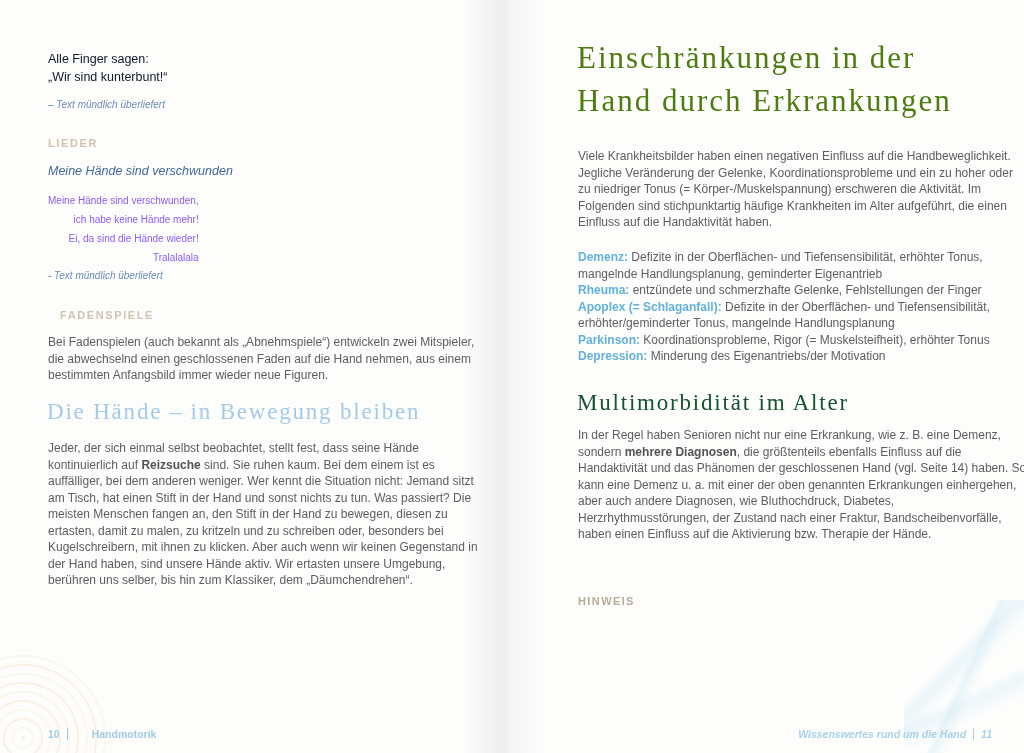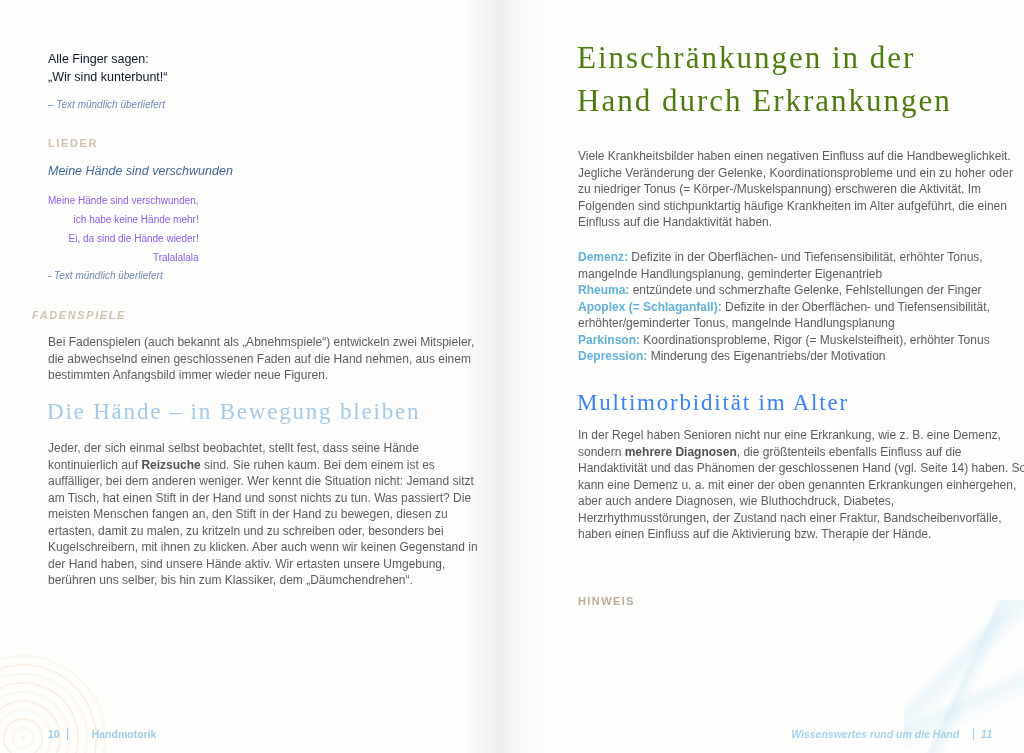--- a/index.html
+++ b/index.html
@@ -46,31 +46,31 @@
   .quote{color:#0f172a;font-size:12.5px;line-height:18px;}
   .attribution{color:#6d8ab4;font-size:10px;font-style:italic;}
   .kicker{color:#cfc3b2;font-size:11px;font-weight:bold;letter-spacing:1.6px;}
   .song-title{color:#44699f;font-size:12.5px;font-style:italic;}
   .verse{color:#8b5cf6;font-size:10px;line-height:19px;text-align:right;}
   .body-text{color:#5b5d60;font-size:12px;line-height:16.5px;}
   .body-text b{color:#515357;}
   h1,h2{margin:0;font-weight:normal;font-family:"Liberation Serif","DejaVu Serif",serif;}
   .h1-tan{color:#4d7c0f;font-size:31px;line-height:43px;letter-spacing:2px;}
   .h2-blue-left{color:#a3cbe9;font-size:23px;letter-spacing:1.8px;text-align:right;}
-  .h2-blue-right{color:#3b82f6;font-size:23px;letter-spacing:1.8px;}
+  .h2-blue-right{color:#14532d;font-size:23px;letter-spacing:1.8px;}
   .disease{margin:0;color:#5b5d60;font-size:12px;line-height:16.5px;}
   .disease .d-label{color:#62b1db;font-weight:bold;}
   .hinweis-label{color:#b7ac97;font-size:11px;font-weight:bold;letter-spacing:1.4px;}
   .hinweis-body{color:#ccbc9b;font-size:12.5px;line-height:18px;}
 
   .footer{font-size:10.5px;color:#a2cbe4;font-weight:bold;}
   .footer .pageno{font-weight:bold;}
   .footer .rt{border-left:1px solid #a2cbe4;padding-left:24px;margin-left:7px;}
   .footer-right{font-style:italic;color:#a8d2ea;text-align:right;}
-  .footer-right .rt-r{border-right:1px solid #a8d2ea;padding-right:14px;margin-right:7px;}
+  .footer-right .rt-r{border-right:1px solid #a8d2ea;padding-right:7px;margin-right:7px;}
 </style>
 </head>
 <body>
 
 <div class="spread">
 
   <div class="page page-left">
     <div class="deco-mandala"></div>
 
     <div class="abs quote" style="left:48px;top:50px;">
@@ -84,21 +84,21 @@
     <div class="abs song-title" style="left:48px;top:164px;">Meine Hände sind verschwunden</div>
 
     <div class="abs verse" style="left:48px;top:191px;">
       <div>Meine Hände sind verschwunden,</div>
       <div>ich habe keine Hände mehr!</div>
       <div>Ei, da sind die Hände wieder!</div>
       <div>Tralalalala</div>
     </div>
     <div class="abs attribution" style="left:48px;top:270px;">- Text mündlich überliefert</div>
 
-    <div class="abs kicker" style="left:32px;top:309px;font-style:italic;">FADENSPIELE</div>
+    <div class="abs kicker" style="left:60px;top:309px;">FADENSPIELE</div>
     <div class="abs body-text" style="left:48px;top:334px;width:434px;">Bei Fadenspielen (auch bekannt als „Abnehmspiele“) entwickeln zwei Mitspieler, die abwechselnd einen geschlossenen Faden auf die Hand nehmen, aus einem bestimmten Anfangsbild immer wieder neue Figuren.</div>
 
     <h2 class="abs h2-blue-left" style="left:47px;top:399px;">Die Hände – in Bewegung bleiben</h2>
 
     <div class="abs body-text" style="left:48px;top:440px;width:434px;">
       <span>Jeder, der sich einmal selbst beobachtet, stellt fest, dass seine Hände kontinuierlich auf </span><b>Reizsuche</b><span> sind. Sie ruhen kaum. Bei dem einem ist es auffälliger, bei dem anderen weniger. Wer kennt die Situation nicht: Jemand sitzt am Tisch, hat einen Stift in der Hand und sonst nichts zu tun. Was passiert? Die meisten Menschen fangen an, den Stift in der Hand zu bewegen, diesen zu ertasten, damit zu malen, zu kritzeln und zu schreiben oder, besonders bei Kugelschreibern, mit ihnen zu klicken. Aber auch wenn wir keinen Gegenstand in der Hand haben, sind unsere Hände aktiv. Wir ertasten unsere Umgebung, berühren uns selber, bis hin zum Klassiker, dem „Däumchendrehen“.</span>
     </div>
 
     <div class="abs footer" style="left:48px;top:728px;">
       <span class="pageno">10</span><span class="rt">Handmotorik</span>

